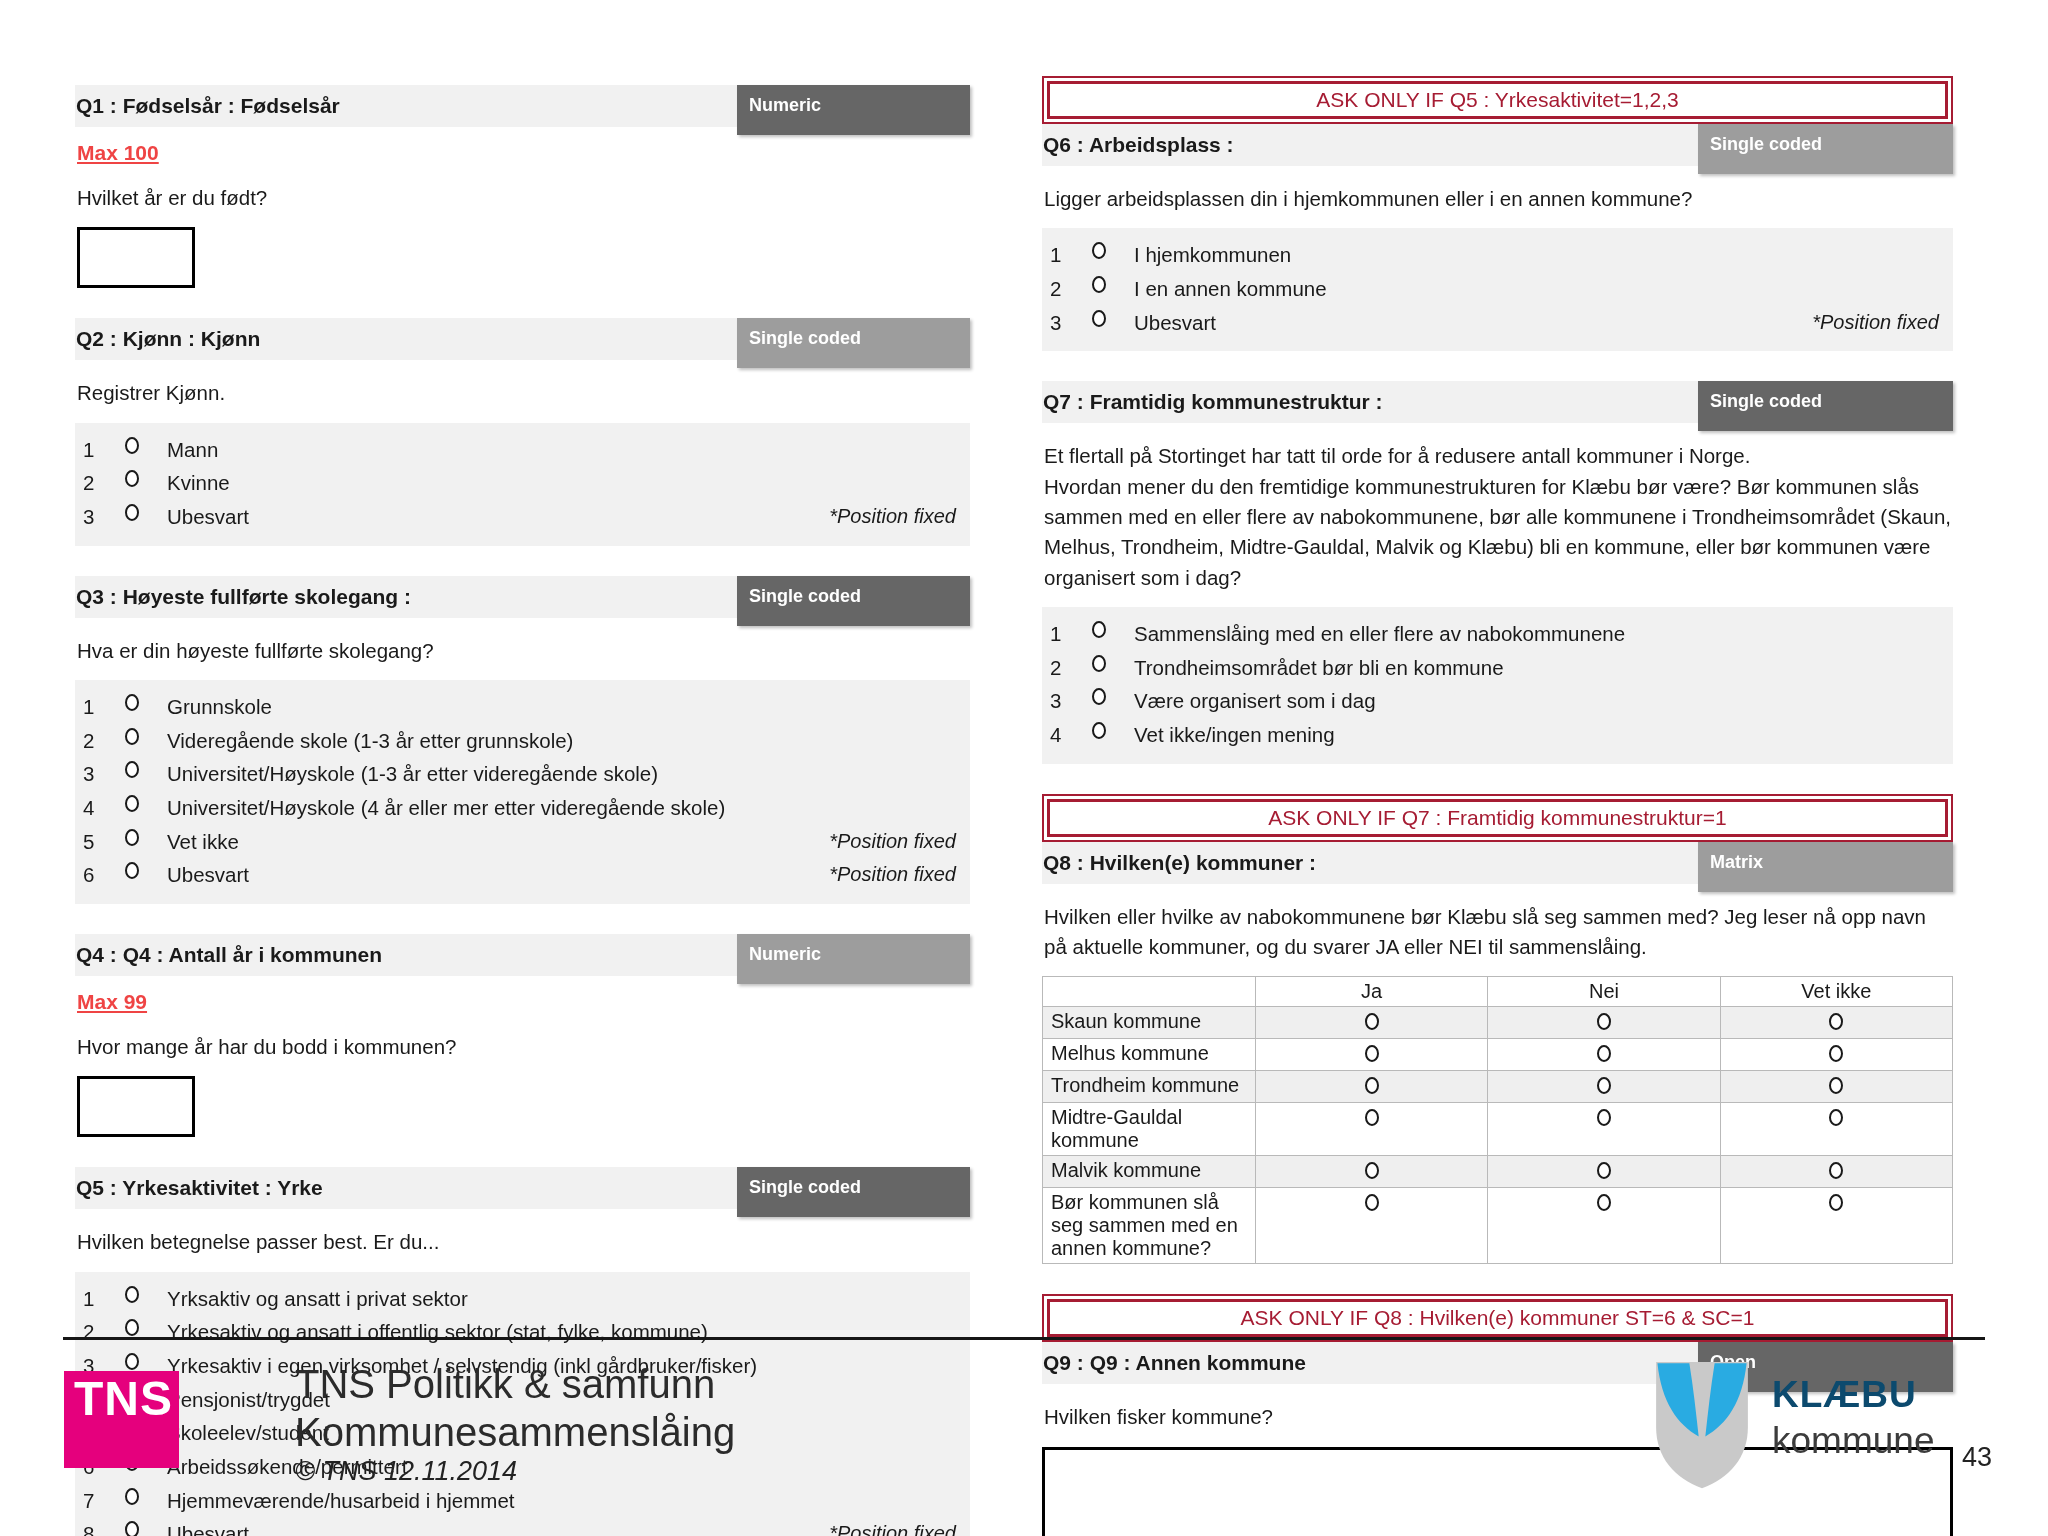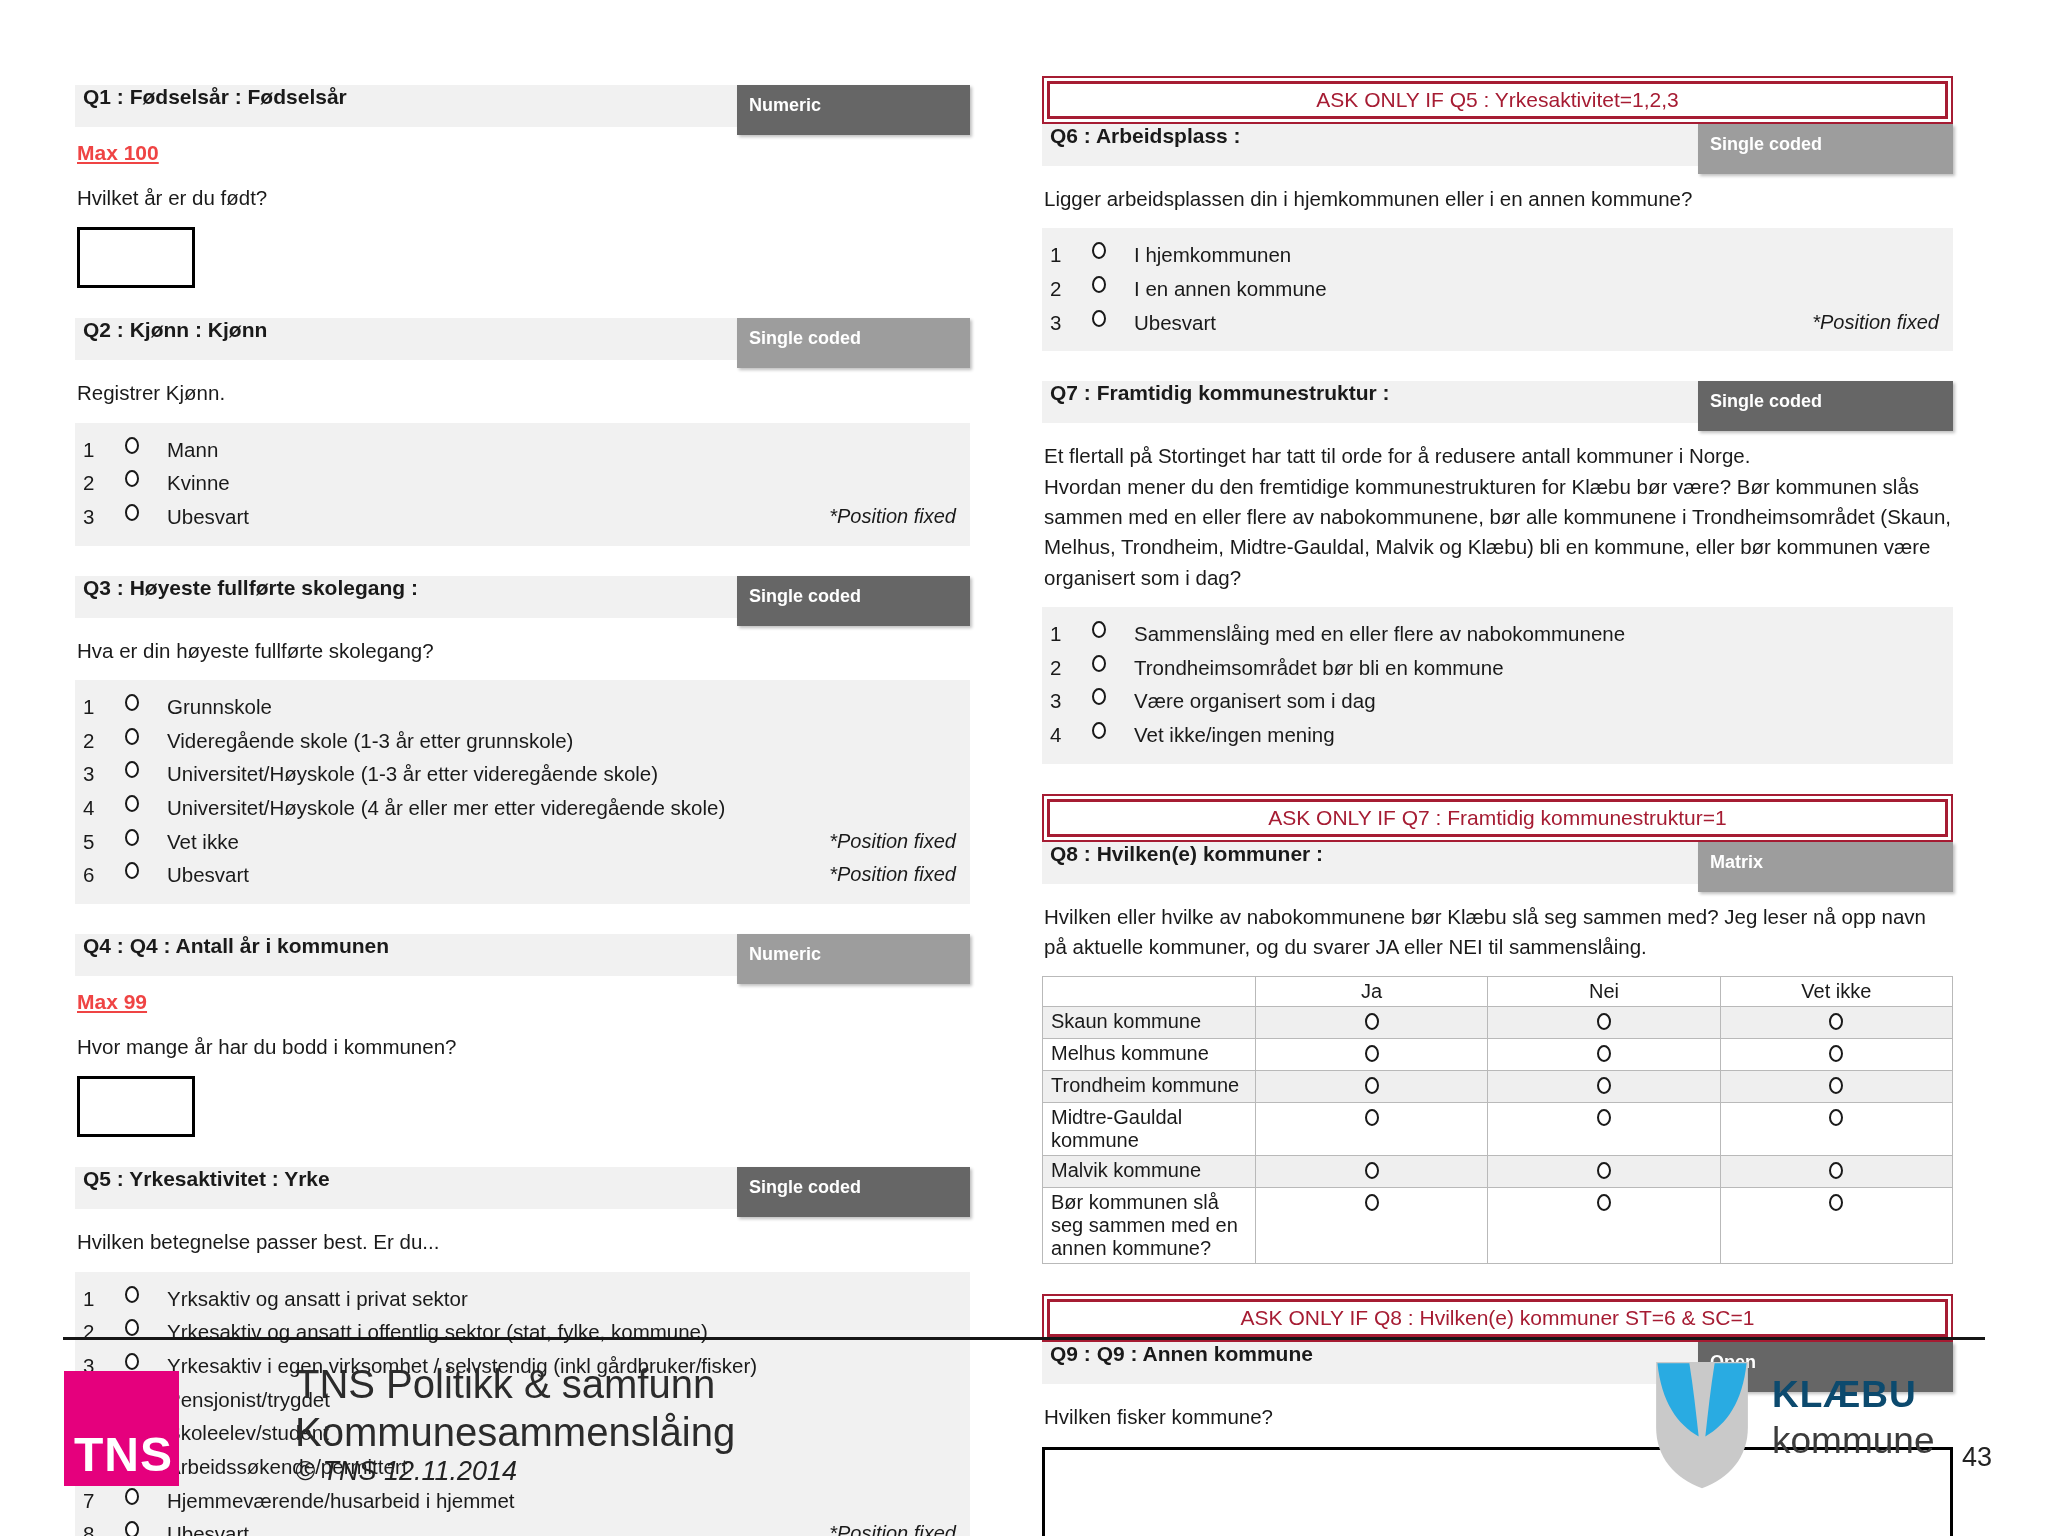--- a/index.html
+++ b/index.html
@@ -3,22 +3,22 @@
 <meta charset="utf-8">
 <style>
   html,body{margin:0;padding:0;background:#fff;}
   .page{position:relative;width:2048px;height:1536px;background:#fff;overflow:hidden;
         font-family:"Liberation Sans",sans-serif;color:#1a1a1a;}
   .col{position:absolute;box-sizing:border-box;}
   .col-left{left:75px;top:85px;width:895px;}
   .col-right{left:1042px;top:76px;width:911px;}
 
   .qblock{margin-bottom:30px;}
-  .qheader{position:relative;background:#f1f1f1;height:42px;display:flex;align-items:flex-start;
-           padding-left:8px;box-sizing:border-box;}
+  .qheader{position:relative;background:#f1f1f1;height:42px;display:flex;align-items:center;
+           padding-left:1px;box-sizing:border-box;}
   .qtitle{font-weight:bold;font-size:21px;}
   .qbadge{position:absolute;right:0;top:0;width:233px;height:50px;box-sizing:border-box;
           padding:10px 0 0 12px;color:#fff;font-weight:bold;font-size:18px;
           box-shadow:2px 2px 3px rgba(0,0,0,.25);}
   .col-right .qbadge{width:255px;}
   .badge-dark{background:#666666;}
   .badge-light{background:#9d9d9d;}
 
   .qlink{display:inline-block;margin:14px 0 0 2px;font-weight:bold;font-size:21px;
          color:#ef4444;text-decoration:underline;cursor:pointer;}
@@ -40,22 +40,22 @@
   .matrix{width:100%;border-collapse:collapse;table-layout:fixed;margin-top:8px;font-size:20px;}
   .matrix th,.matrix td{border:1px solid #b9b9b9;padding:3px 8px;text-align:center;vertical-align:top;}
   .matrix th{font-weight:normal;background:#fff;}
   .matrix .rowlab{text-align:left;width:196px;}
   .matrix tr.odd td{background:#efefef;}
   .matrix .radio{margin:3px 0 0 0;}
 
   .openbox{border:3px solid #000;height:140px;background:#fff;margin-top:12px;}
 
   .footer-rule{position:absolute;left:63px;top:1337px;width:1922px;height:3px;background:#161616;}
-  .tns-logo{position:absolute;left:64px;top:1371px;width:115px;height:115px;background:#e5007d;
-            color:#fff;font-weight:bold;font-size:48px;display:flex;align-items:flex-end;
+  .tns-logo{position:absolute;left:64px;top:1371px;width:115px;height:97px;background:#e5007d;
+            color:#fff;font-weight:bold;font-size:48px;display:flex;align-items:flex-start;
             padding:0 0 4px 10px;box-sizing:border-box;letter-spacing:1px;}
   .footer-text{position:absolute;left:295px;top:1360px;}
   .ft1,.ft2{font-size:40px;color:#2b2b2b;line-height:1.2;}
   .ftc{font-size:27px;color:#222;margin-top:0;font-style:italic;}
 
   .klaebu{position:absolute;left:1652px;top:1358px;display:flex;align-items:flex-start;}
   .klaebu-text{margin-left:20px;padding-top:16px;}
   .kl1{font-weight:bold;font-size:37px;letter-spacing:1px;color:#0c4a6e;}
   .kl2{font-size:37px;color:#3c3c3c;margin-top:4px;}
   .pagenum{position:absolute;left:1962px;top:1442px;font-size:27px;color:#222;}

